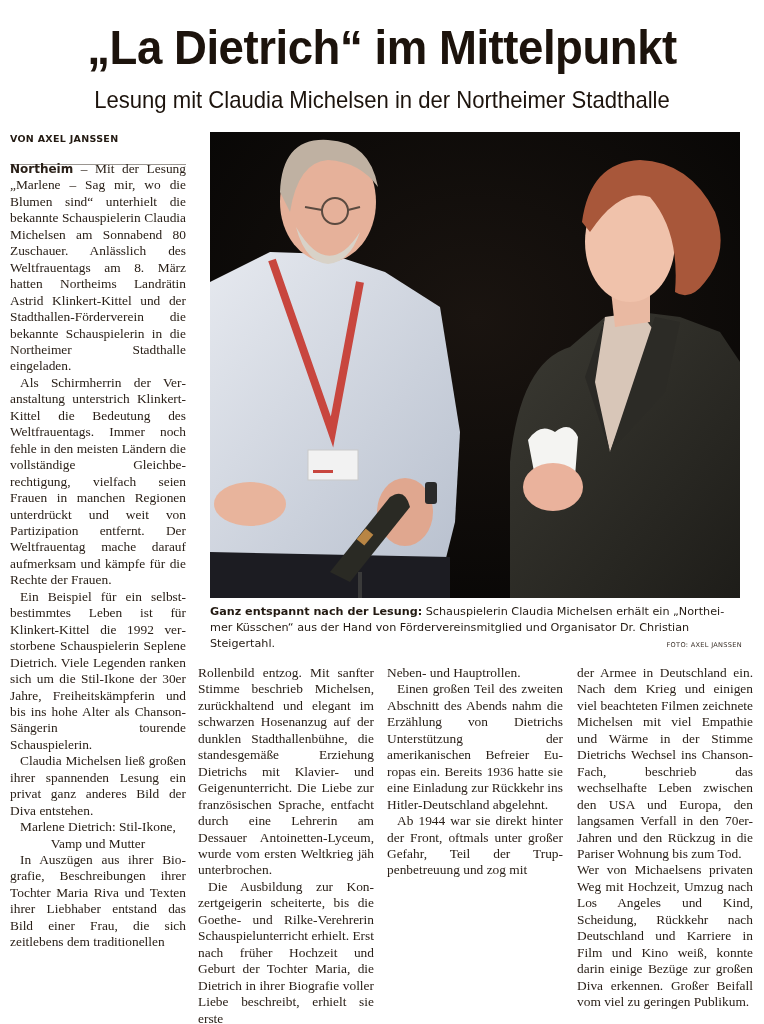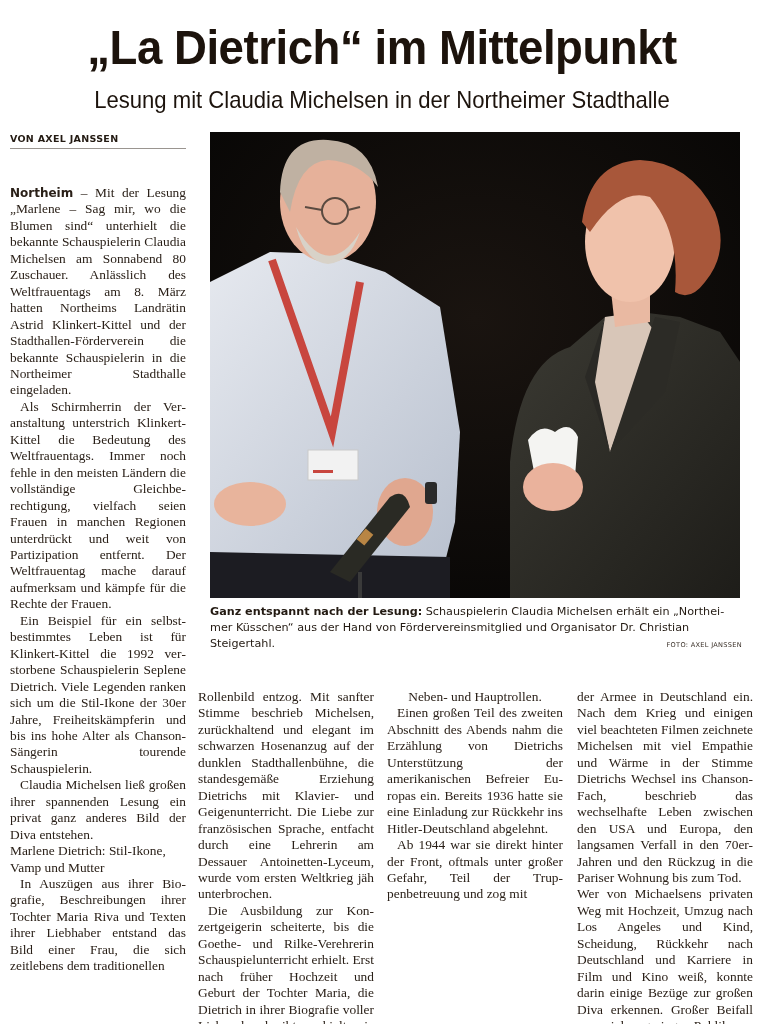--- a/index.html
+++ b/index.html
@@ -20,30 +20,30 @@
     position: absolute; left: 0; top: 84px; width: 764px;
     text-align: center;
     font-family: "Liberation Sans", "DejaVu Sans", sans-serif;
     font-size: 24px; line-height: 32px; color: #1c130c;
     transform: scaleX(0.92); transform-origin: center;
   }
   .byline {
     position: absolute; left: 10px; top: 133px; width: 176px;
     font-family: "DejaVu Sans", sans-serif; font-weight: bold;
     font-size: 9.5px; letter-spacing: 0.3px; color: #231a12;
-    padding-bottom: 4px; border-bottom: 1px solid #9a9590;
+    padding-bottom: 20px; border-bottom: 1px solid #9a9590;
   }
   .col {
     position: absolute; width: 176px;
     font-family: "Liberation Serif", "DejaVu Serif", serif;
     font-size: 13.4px; line-height: 16.45px; color: #2a2018;
     text-align: justify; hyphens: manual;
   }
   .col p { margin: 0; text-indent: 10px; }
-  .col p.first { text-indent: 0; margin-top: 24px; }
+  .col p.first { text-indent: 0; }
   .col p.noindent { text-indent: 0; }
   .dateline { font-family: "DejaVu Sans", sans-serif; font-weight: bold; font-size: 12px; }
   #col1 { left: 10px; top: 161px; }
   #col2 { left: 198px; top: 665px; }
   #col3 { left: 387px; top: 665px; }
   #col4 { left: 577px; top: 665px; }
 
   .photo {
     position: absolute; left: 210px; top: 132px; width: 530px; height: 466px;
     background: #0c0a08; overflow: hidden;
@@ -65,21 +65,21 @@
 <div>
   <h1 class="headline" style="margin:0">„La Dietrich“ im Mittelpunkt</h1>
   <h2 class="subhead" style="margin:0;font-weight:normal">Lesung mit Claudia Michelsen in der Northeimer Stadthalle</h2>
   <div class="byline">VON AXEL JANSSEN</div>
 
   <div class="col" id="col1">
     <p class="first"><span class="dateline">Northeim</span><span> – Mit der Lesung „Marlene – Sag mir, wo die Blumen sind“ unterhielt die bekannte Schauspielerin Claudia Michelsen am Sonn­abend 80 Zuschauer. Anläss­lich des Weltfrauentags am 8. März hatten Northeims Land­rätin Astrid Klinkert-Kittel und der Stadthallen-Förder­verein die bekannte Schau­spielerin in die Northeimer Stadthalle eingeladen.</span></p>
     <p>Als Schirmherrin der Ver­anstaltung unterstrich Klin­kert-Kittel die Bedeutung des Weltfrauentags. Immer noch fehle in den meisten Ländern die vollständige Gleichbe­rechtigung, vielfach seien Frauen in manchen Regionen unterdrückt und weit von Partizipation entfernt. Der Weltfrauentag mache darauf aufmerksam und kämpfe für die Rechte der Frauen.</p>
     <p>Ein Beispiel für ein selbst­bestimmtes Leben ist für Klinkert-Kittel die 1992 ver­storbene Schauspielerin Sep­lene Dietrich. Viele Legenden ranken sich um die Stil-Ikone der 30er Jahre, Freiheits­kämpferin und bis ins hohe Alter als Chanson-Sängerin tourende Schauspielerin.</p>
     <p>Claudia Michelsen ließ großen ihrer spannenden Lesung ein privat ganz ande­res Bild der Diva entstehen.</p>
-    <p class="noindent" style="text-align:left">Marlene Dietrich: Stil-Ikone, Vamp und Mutter</p>
+    <p class="noindent" style="text-align:center">Marlene Dietrich: Stil-Ikone, Vamp und Mutter</p>
     <p>In Auszügen aus ihrer Bio­grafie, Beschreibungen ihrer Tochter Maria Riva und Tex­ten ihrer Liebhaber entstand das Bild einer Frau, die sich zeitlebens dem traditionellen</p>
   </div>
 
   <div class="photo" aria-label="Ein Mann mit Brille, weißem Hemd und rotem Lanyard mit Mikrofon neben einer Frau im dunklen Blazer mit weißem Objekt in den Händen vor schwarzem Hintergrund">
     <svg width="530" height="466" viewBox="0 0 530 466">
       <defs>
         <radialGradient id="bg" cx="50%" cy="40%" r="70%">
           <stop offset="0" stop-color="#1a1410"></stop>
           <stop offset="1" stop-color="#070605"></stop>
         </radialGradient>
@@ -141,21 +141,21 @@
     <b>Ganz entspannt nach der Lesung:</b><span> Schauspielerin Claudia Michelsen erhält ein „Northei­mer Küsschen“ aus der Hand von Fördervereinsmitglied und Organisator Dr. Christian Steigertahl.</span>
   </div>
   <div class="credit">FOTO: AXEL JANSSEN</div>
 
   <div class="col" id="col2">
     <p class="first">Rollenbild entzog. Mit sanfter Stimme beschrieb Michelsen, zurückhaltend und elegant im schwarzen Hosenanzug auf der dunklen Stadthallen­bühne, die standesgemäße Erziehung Dietrichs mit Kla­vier- und Geigenunterricht. Die Liebe zur französischen Sprache, entfacht durch eine Lehrerin am Dessauer Antoi­netten-Lyceum, wurde vom ersten Weltkrieg jäh unter­brochen.</p>
     <p>Die Ausbildung zur Kon­zertgeigerin scheiterte, bis die Goethe- und Rilke-Vereh­rerin Schauspielunterricht erhielt. Erst nach früher Hochzeit und Geburt der Tochter Maria, die Dietrich in ihrer Biografie voller Liebe beschreibt, erhielt sie erste</p>
   </div>
 
   <div class="col" id="col3">
-    <p class="first" style="text-align:center">Neben- und Hauptrollen.</p>
+    <p class="first" style="text-align:left">Neben- und Hauptrollen.</p>
     <p>Einen großen Teil des zwei­ten Abschnitt des Abends nahm die Erzählung von Die­trichs Unterstützung der amerikanischen Befreier Eu­ropas ein. Bereits 1936 hatte sie eine Einladung zur Rück­kehr ins Hitler-Deutschland abgelehnt.</p>
     <p>Ab 1944 war sie direkt hin­ter der Front, oftmals unter großer Gefahr, Teil der Trup­penbetreuung und zog mit</p>
   </div>
 
   <div class="col" id="col4">
     <p class="first">der Armee in Deutschland ein. Nach dem Krieg und eini­gen viel beachteten Filmen zeichnete Michelsen mit viel Empathie und Wärme in der Stimme Dietrichs Wechsel ins Chanson-Fach, beschrieb das wechselhafte Leben zwi­schen den USA und Europa, den langsamen Verfall in den 70er-Jahren und den Rückzug in die Pariser Wohnung bis zum Tod.</p>
     <p class="noindent">Wer von Michaelsens priva­ten Weg mit Hochzeit, Um­zug nach Los Angeles und Kind, Scheidung, Rückkehr nach Deutschland und Kar­riere in Film und Kino weiß, konnte darin einige Bezüge zur großen Diva erkennen. Großer Beifall vom viel zu ge­ringen Publikum.</p>
   </div>
 </div>
 

